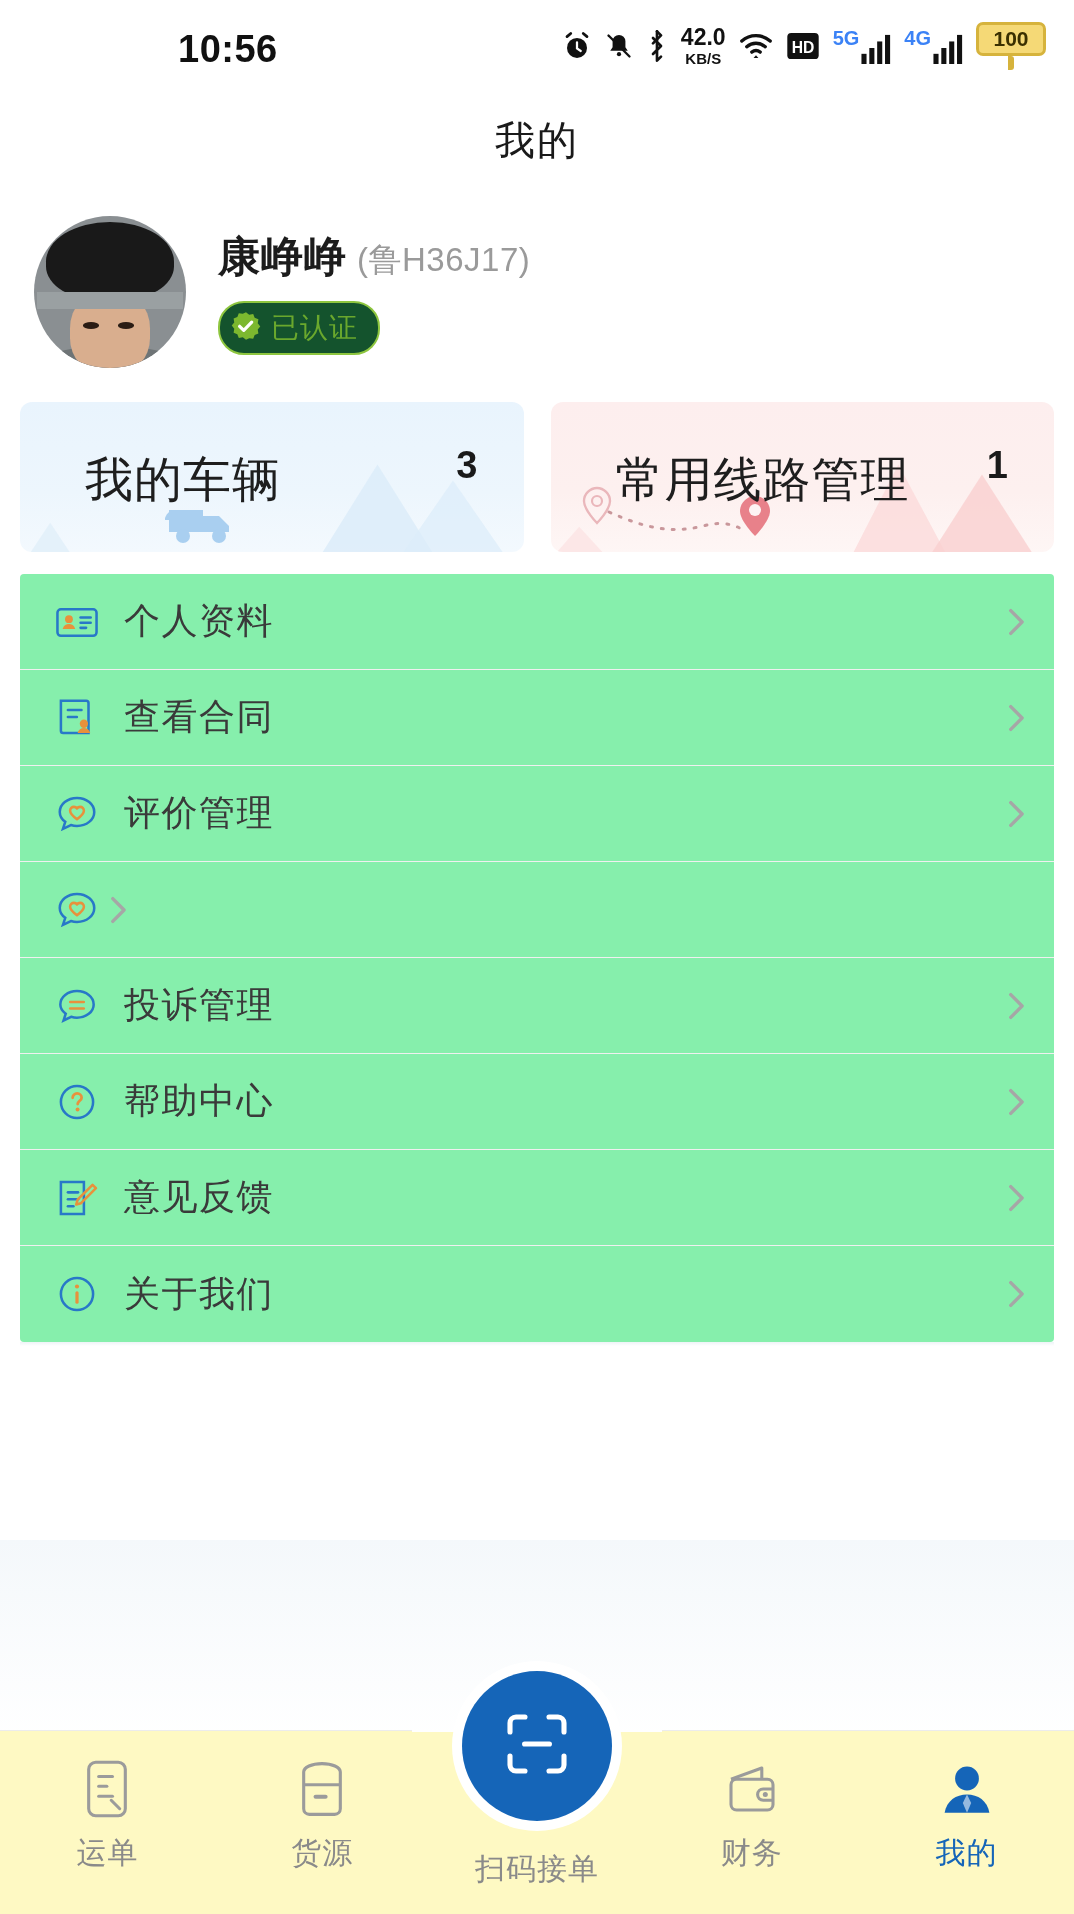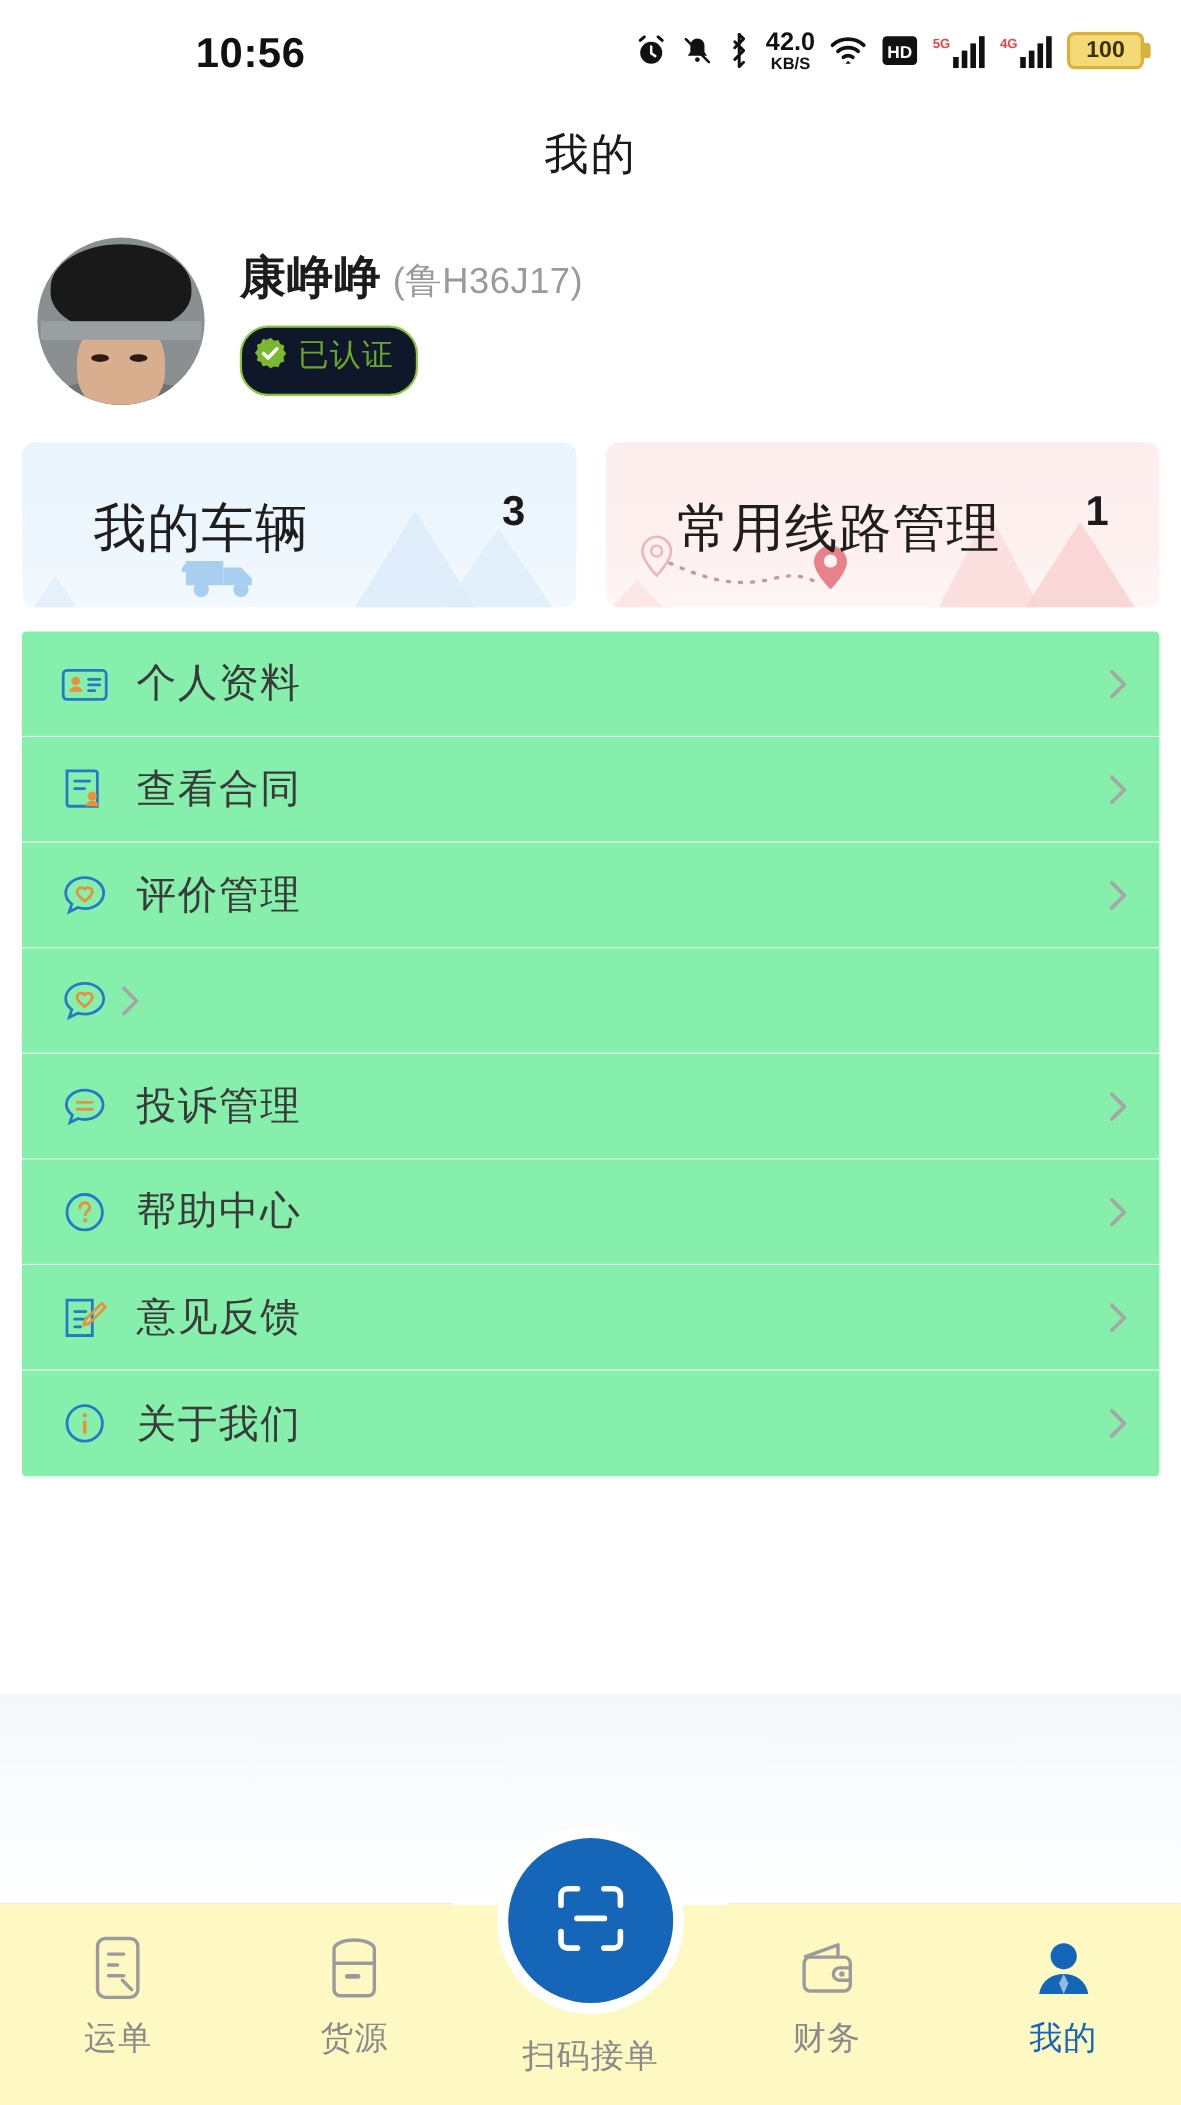--- a/index.html
+++ b/index.html
@@ -22,23 +22,23 @@
   }
   .sb-icons {
     position:absolute; right:28px; top:24px;
     display:flex; align-items:center; gap:13px; height:44px;
   }
   .sb-icons svg { display:block; }
   .netspeed { display:flex; flex-direction:column; align-items:center; line-height:1; }
   .netspeed .v { font-size:23px; font-weight:700; color:#111; }
   .netspeed .u { font-size:15px; font-weight:700; color:#111; margin-top:2px; }
   .gtag { display:flex; align-items:flex-end; gap:2px; }
-  .gtag .lbl { font-size:12px; font-weight:700; color:#ef4444; line-height:1; margin-bottom:16px; }
+  .gtag .lbl { font-size:20px; font-weight:700; color:#3b82f6; line-height:1; margin-bottom:16px; }
   .batt {
-    display:flex; align-items:center;
+    display:flex; align-items:center;flex-direction:column;
   }
   .batt .body {
     width:70px; height:34px; border:3px solid #d6b33c; border-radius:7px;
     background:#f5d976; display:flex; align-items:center; justify-content:center;
   }
   .batt .body span { font-size:21px; font-weight:700; color:#3a3000; }
   .batt .cap { width:6px; height:14px; background:#d6b33c; border-radius:0 3px 3px 0; }
 
   
   .titlebar { height:96px; display:flex; align-items:center; justify-content:center; }
@@ -63,22 +63,22 @@
   .avatar .eye.r { left:55%; top:70%; }
   .avatar .body { position:absolute; left:10%; top:86%; width:80%; height:20%;
     background:#6e7476; border-radius:40% 40% 0 0; }
 
   .pinfo { margin-left:32px; }
   .nameline { display:flex; align-items:baseline; }
   .pname { font-size:42px; font-weight:700; color:#1c1c1c; letter-spacing:1px; }
   .pplate { font-size:33px; color:#9a9a9a; margin-left:10px; letter-spacing:0.5px; }
   .verify {
     margin-top:16px; display:inline-flex; align-items:center; gap:9px;
-    border:2px solid #8ec63f; border-radius:26px; padding:6px 20px 16px 10px;
-    background:#0f172a;
+    border:2px solid #8ec63f; border-radius:26px; padding:6px 20px 6px 10px;
+    background:#14532d;
   }
   .verify .vtxt { font-size:28px; color:#6aa82d; letter-spacing:1px; }
 
   
   .cards { display:flex; gap:27px; padding:0 20px; }
   .card {
     flex:1 1 0; height:150px; border-radius:12px; position:relative; overflow:hidden;
   }
   .card.blue { background:linear-gradient(180deg,#e9f4fd 0%,#edf6fd 60%,#f3f9fe 100%); }
   .card.pink { background:linear-gradient(180deg,#fdeeee 0%,#fdf0ef 60%,#fef6f5 100%); }

